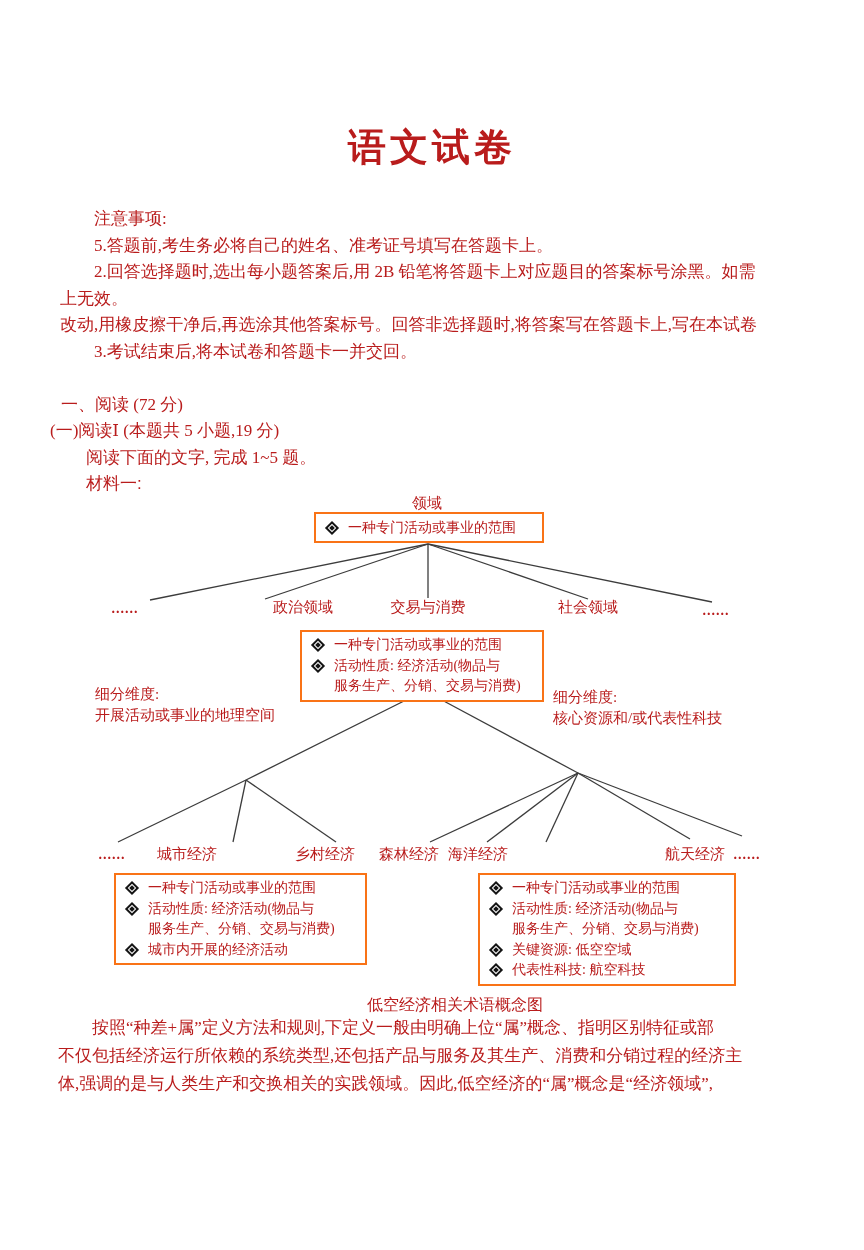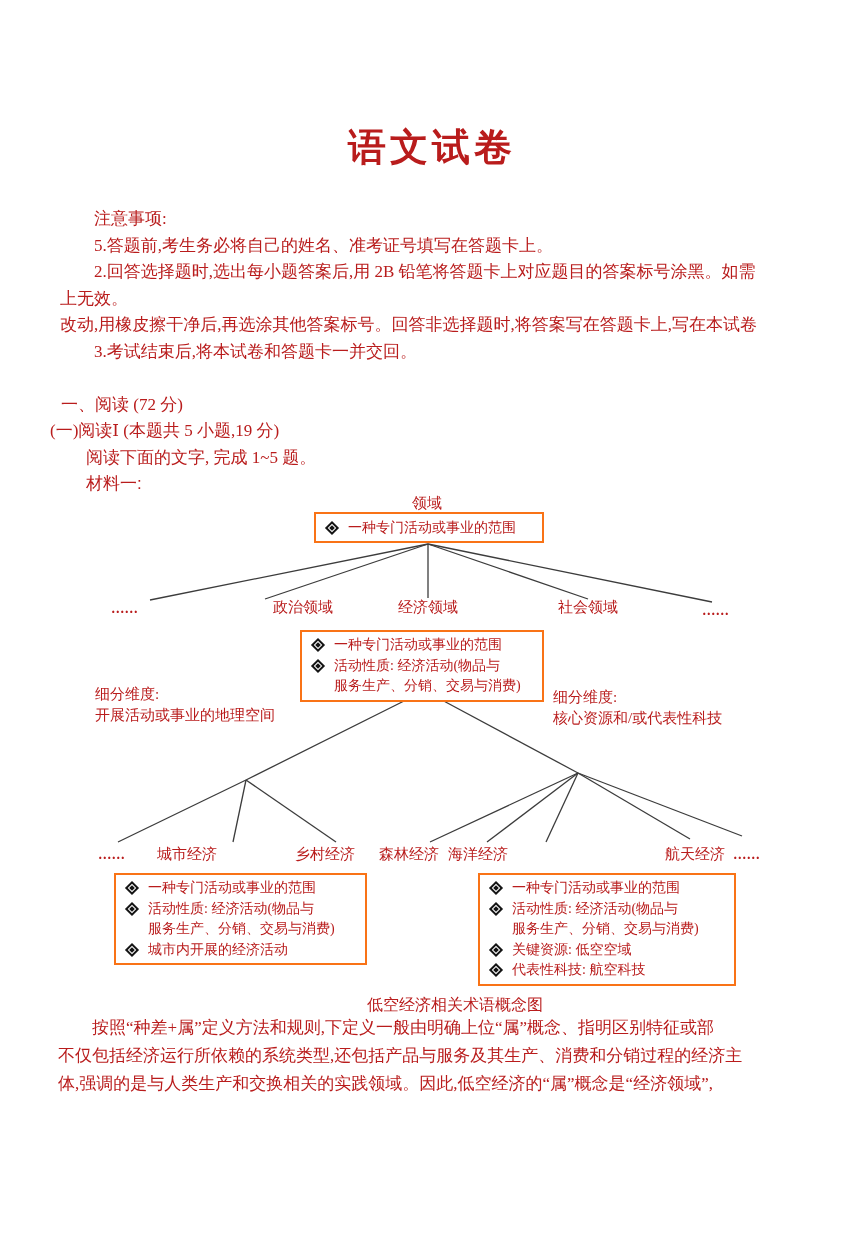--- a/index.html
+++ b/index.html
@@ -95,21 +95,21 @@
 
   <div class="dbox root-box">
     <span class="bul">
         <i class="dm"></i>
       </span>
     <span class="bt">一种专门活动或事业的范围</span>
   </div>
 
   <div class="clabel dots" style="left:125px;top:601px;">......</div>
   <div class="clabel" style="left:255px;top:598px;margin-left:48px;">政治领域</div>
-  <div class="clabel" style="left:428px;top:598px;">经济领域</div>
+  <div class="clabel" style="left:428px;top:598px;">交易与消费</div>
   <div class="clabel" style="left:588px;top:598px;">社会领域</div>
   <div class="clabel dots" style="left:716px;top:603px;">......</div>
 
   <div class="dbox mid-box">
     <div class="brow">
       <span class="bul">
           <i class="dm"></i>
         </span>
       <span class="bt">一种专门活动或事业的范围</span>
     </div>

